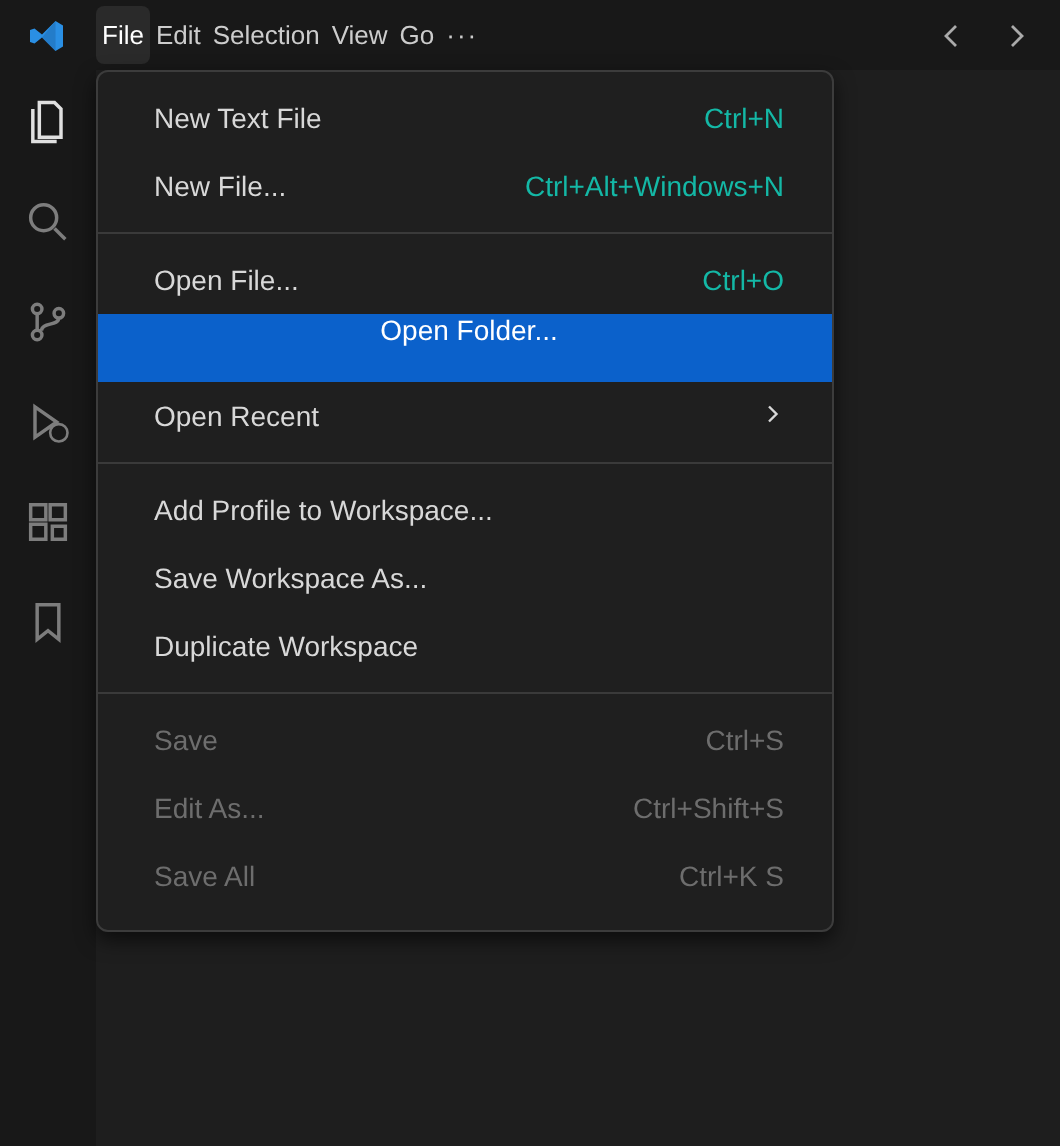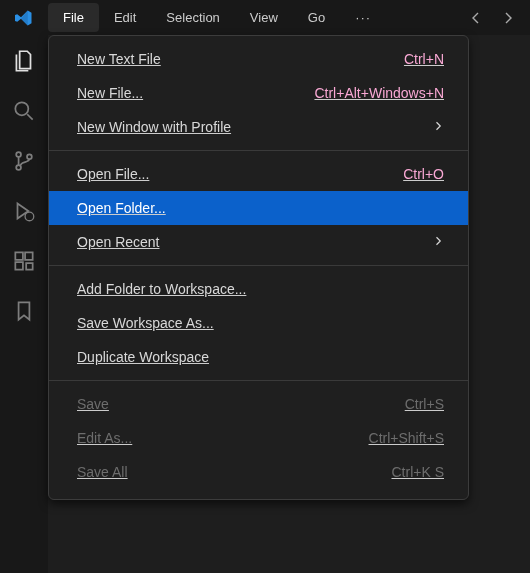--- a/index.html
+++ b/index.html
@@ -2,39 +2,39 @@
 <html><head>
 <meta charset="utf-8">
 <style>
   * { margin: 0; padding: 0; box-sizing: border-box; font-family: -apple-system, "Segoe UI", sans-serif; }
   body { background: #181818; width: 530px; height: 573px; overflow: hidden; color: #ccc; position: relative; }
 
   
   .titlebar { height: 35px; display: flex; align-items: center; font-size: 13px; background: #181818; }
   .app-logo { width: 48px; display: flex; align-items: center; justify-content: center; }
   .menubar { display: flex; }
-  .menu-item { padding: 7px 15px; color: #ccc; border-radius: 4px; cursor: pointer; }
+  .menu-item { padding: 7px 3px; color: #ccc; border-radius: 4px; cursor: pointer; }
   .menu-item.active { background: #2a2a2a; color: #fff; }
   .nav-arrows { margin-left: auto; display: flex; gap: 8px; padding-right: 10px; color: #aaa; }
   .nav-arrow { width: 24px; height: 24px; display: flex; align-items: center; justify-content: center; cursor: pointer; }
 
   
   .activitybar { position: absolute; left: 0; top: 35px; bottom: 0; width: 48px; background: #181818; display: flex; flex-direction: column; align-items: center; padding-top: 12px; gap: 22px; }
   .act-icon { width: 28px; height: 28px; display: flex; align-items: center; justify-content: center; color: #7d7d7d; cursor: pointer; }
   .act-icon.sel { color: #e0e0e0; }
 
   
   .editor { position: absolute; left: 48px; top: 35px; right: 0; bottom: 0; background: #1e1e1e; }
 
   
-  .menu-dropdown { position: absolute; left: 48px; top: 35px; width: 421px; background: #1f1f1f; border: 1px solid #3c3c3c; border-radius: 6px; box-shadow: 0 4px 10px rgba(0,0,0,0.6); padding: 6px 0 10px 0; z-index: 10; text-decoration: underline; }
+  .menu-dropdown { position: absolute; left: 48px; top: 35px; width: 369px; background: #1f1f1f; border: 1px solid #3c3c3c; border-radius: 6px; box-shadow: 0 4px 10px rgba(0,0,0,0.6); padding: 6px 0 10px 0; z-index: 10; }
   .mrow { display: flex; align-items: center; height: 34px; padding: 0 24px 0 28px; font-size: 14px; color: #d8d8d8; cursor: pointer; }
-  .mrow .kb { margin-left: auto; color: #f9a8d4; font-size: 14px; }
+  .mrow .kb { margin-left: auto; color: #14b8a6; font-size: 14px; }
   .mrow .sub { margin-left: auto; color: #d8d8d8; }
-  .mrow.hover { background: #0b61cb; color: #fff; }
+  .mrow.hover { background: #0b61cb; color: #fff; flex-direction: column; }
   .mrow.hover .kb { color: #fff; }
   .mrow.dis { color: #6d6d6d; justify-content: space-between; }
   .mrow.dis .kb { color: #6d6d6d; }
   .msep { height: 1px; background: #3a3a3a; margin: 6px 0; }
 
   .ellipsis-dots { letter-spacing: 1px; }
 </style>
 </head>
 <body>
 
@@ -110,47 +110,41 @@
 <div class="menu-dropdown">
 
   <div class="mrow">
     <span>New Text File</span>
     <span class="kb">Ctrl+N</span>
   </div>
   <div class="mrow">
     <span>New File...</span>
     <span class="kb">Ctrl+Alt+Windows+N</span>
   </div>
-  <div class="mrow">
-    <span>New Window with Profile</span>
-    <span class="sub"><svg width="12" height="12" viewBox="0 0 16 16">
-          <path stroke="currentColor" stroke-width="1.6" fill="none" d="M6 3l5 5-5 5"></path>
-        </svg></span>
-  </div>
 
   <div class="msep"></div>
 
   <div class="mrow">
     <span>Open File...</span>
     <span class="kb">Ctrl+O</span>
   </div>
   <div class="mrow hover">
     <span>Open Folder...</span>
   </div>
   <div class="mrow">
     <span>Open Recent</span>
     <span class="sub"><svg width="12" height="12" viewBox="0 0 16 16">
           <path stroke="currentColor" stroke-width="1.6" fill="none" d="M6 3l5 5-5 5"></path>
         </svg></span>
   </div>
 
   <div class="msep"></div>
 
   <div class="mrow">
-    <span>Add Folder to Workspace...</span>
+    <span>Add Profile to Workspace...</span>
   </div>
   <div class="mrow">
     <span>Save Workspace As...</span>
   </div>
   <div class="mrow">
     <span>Duplicate Workspace</span>
   </div>
 
   <div class="msep"></div>
 

